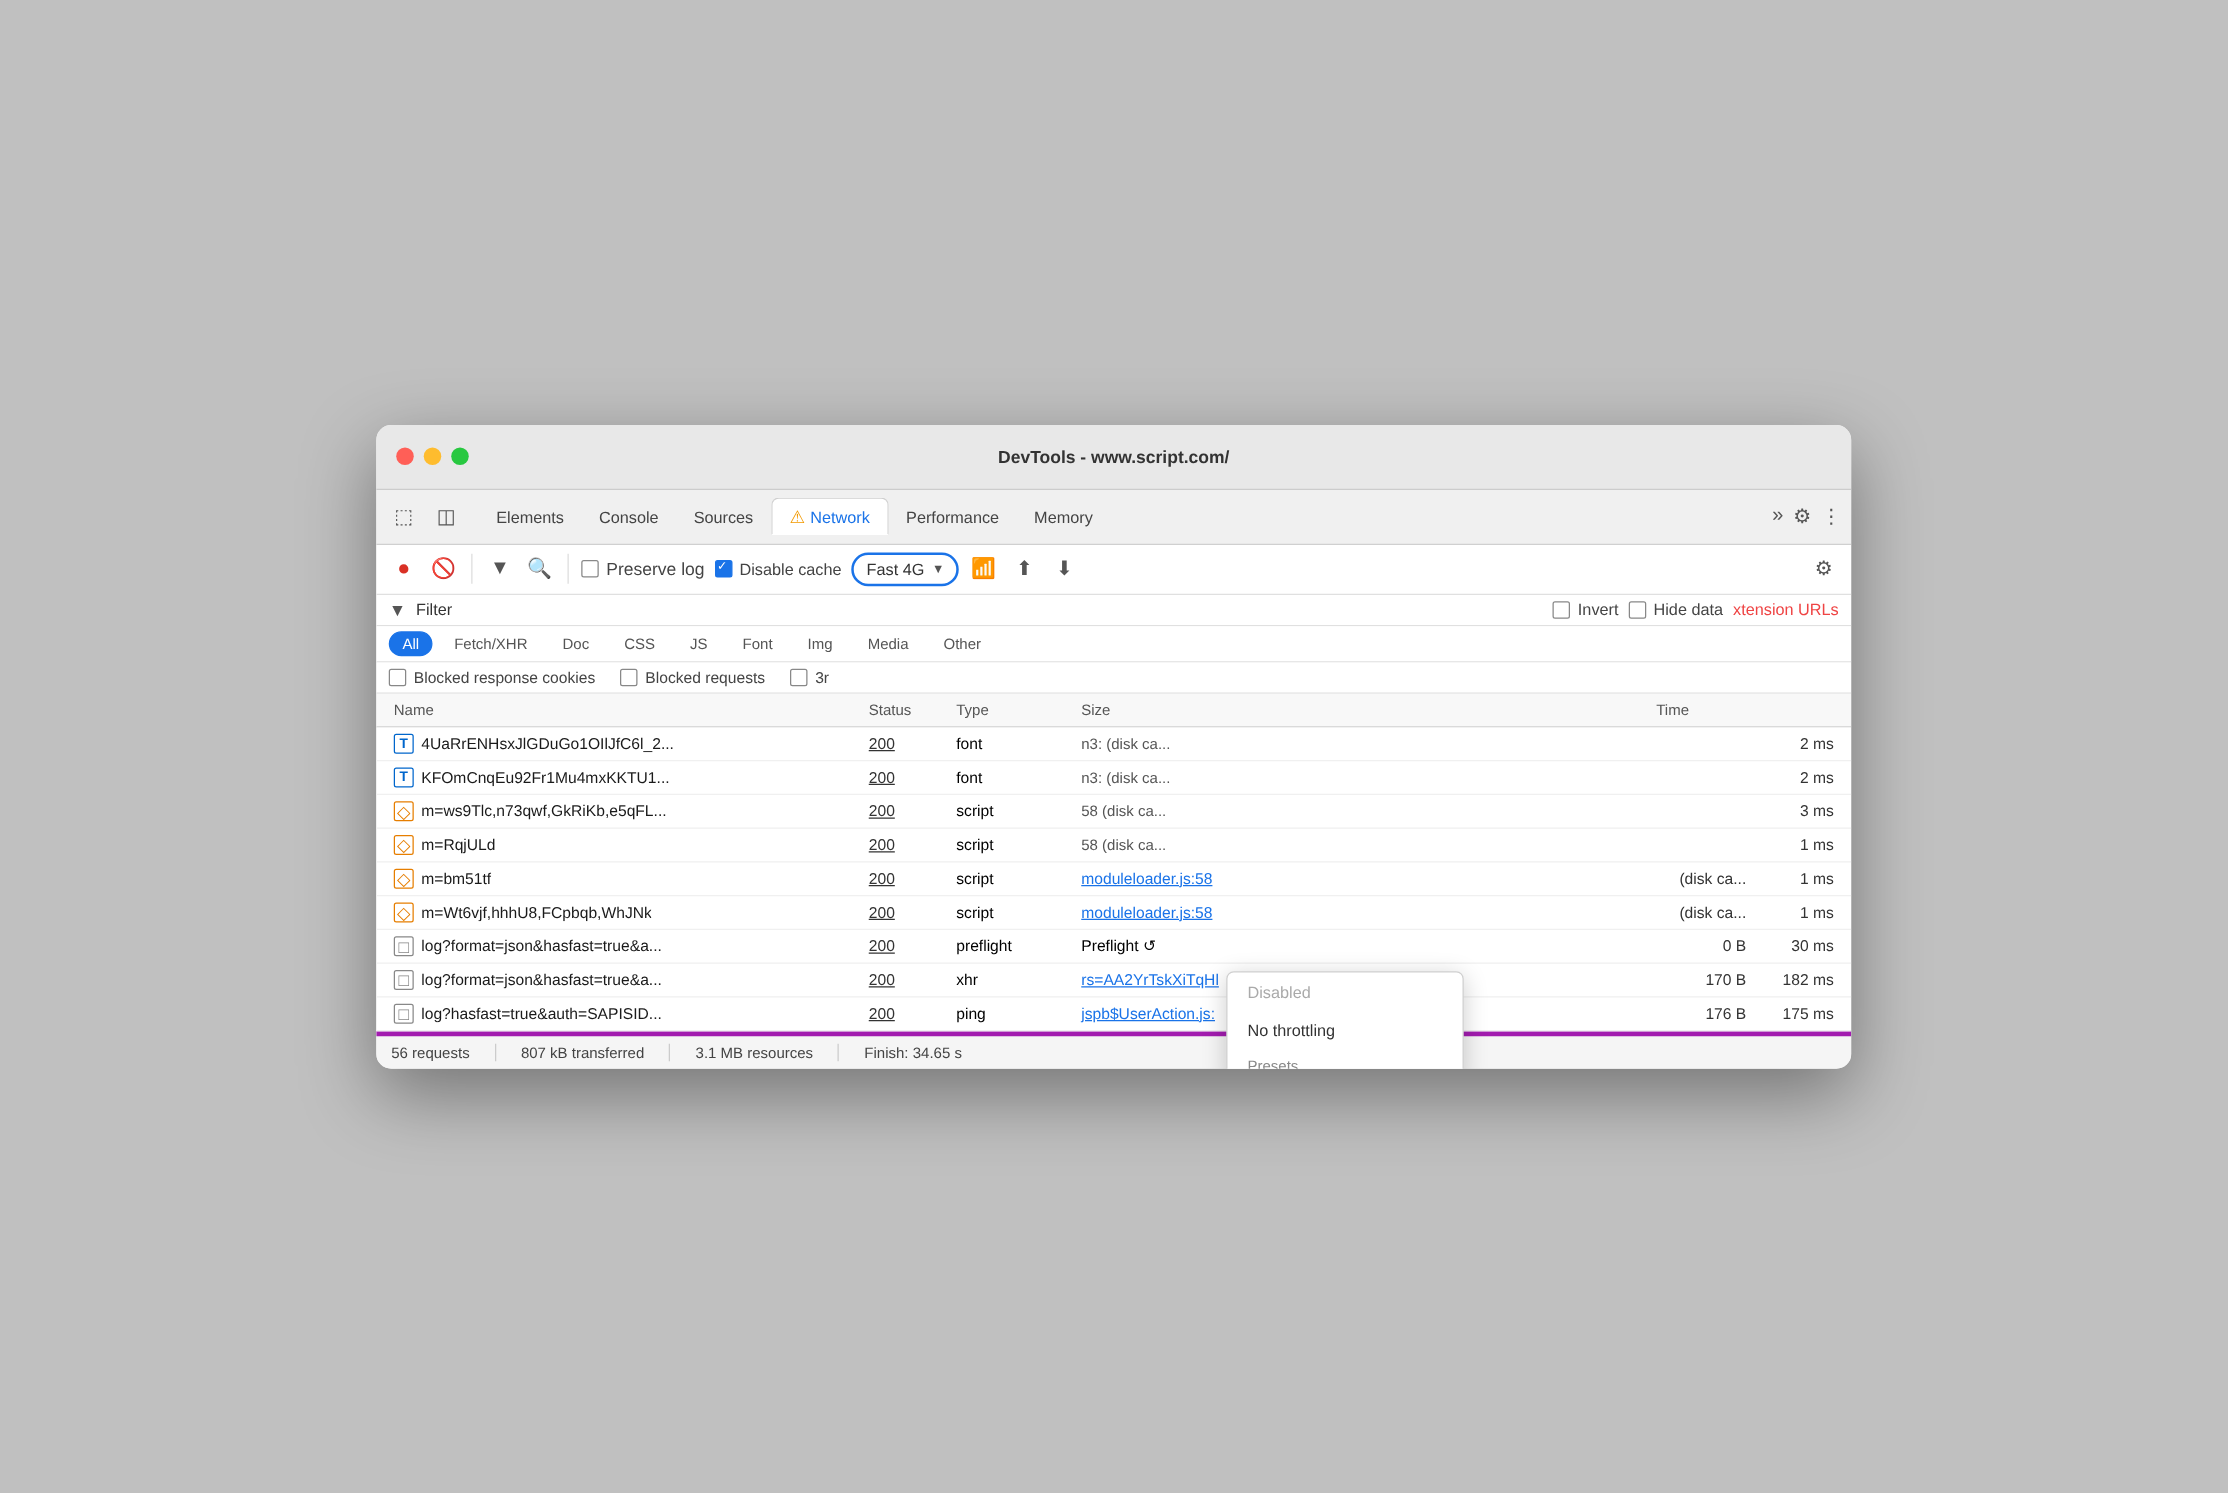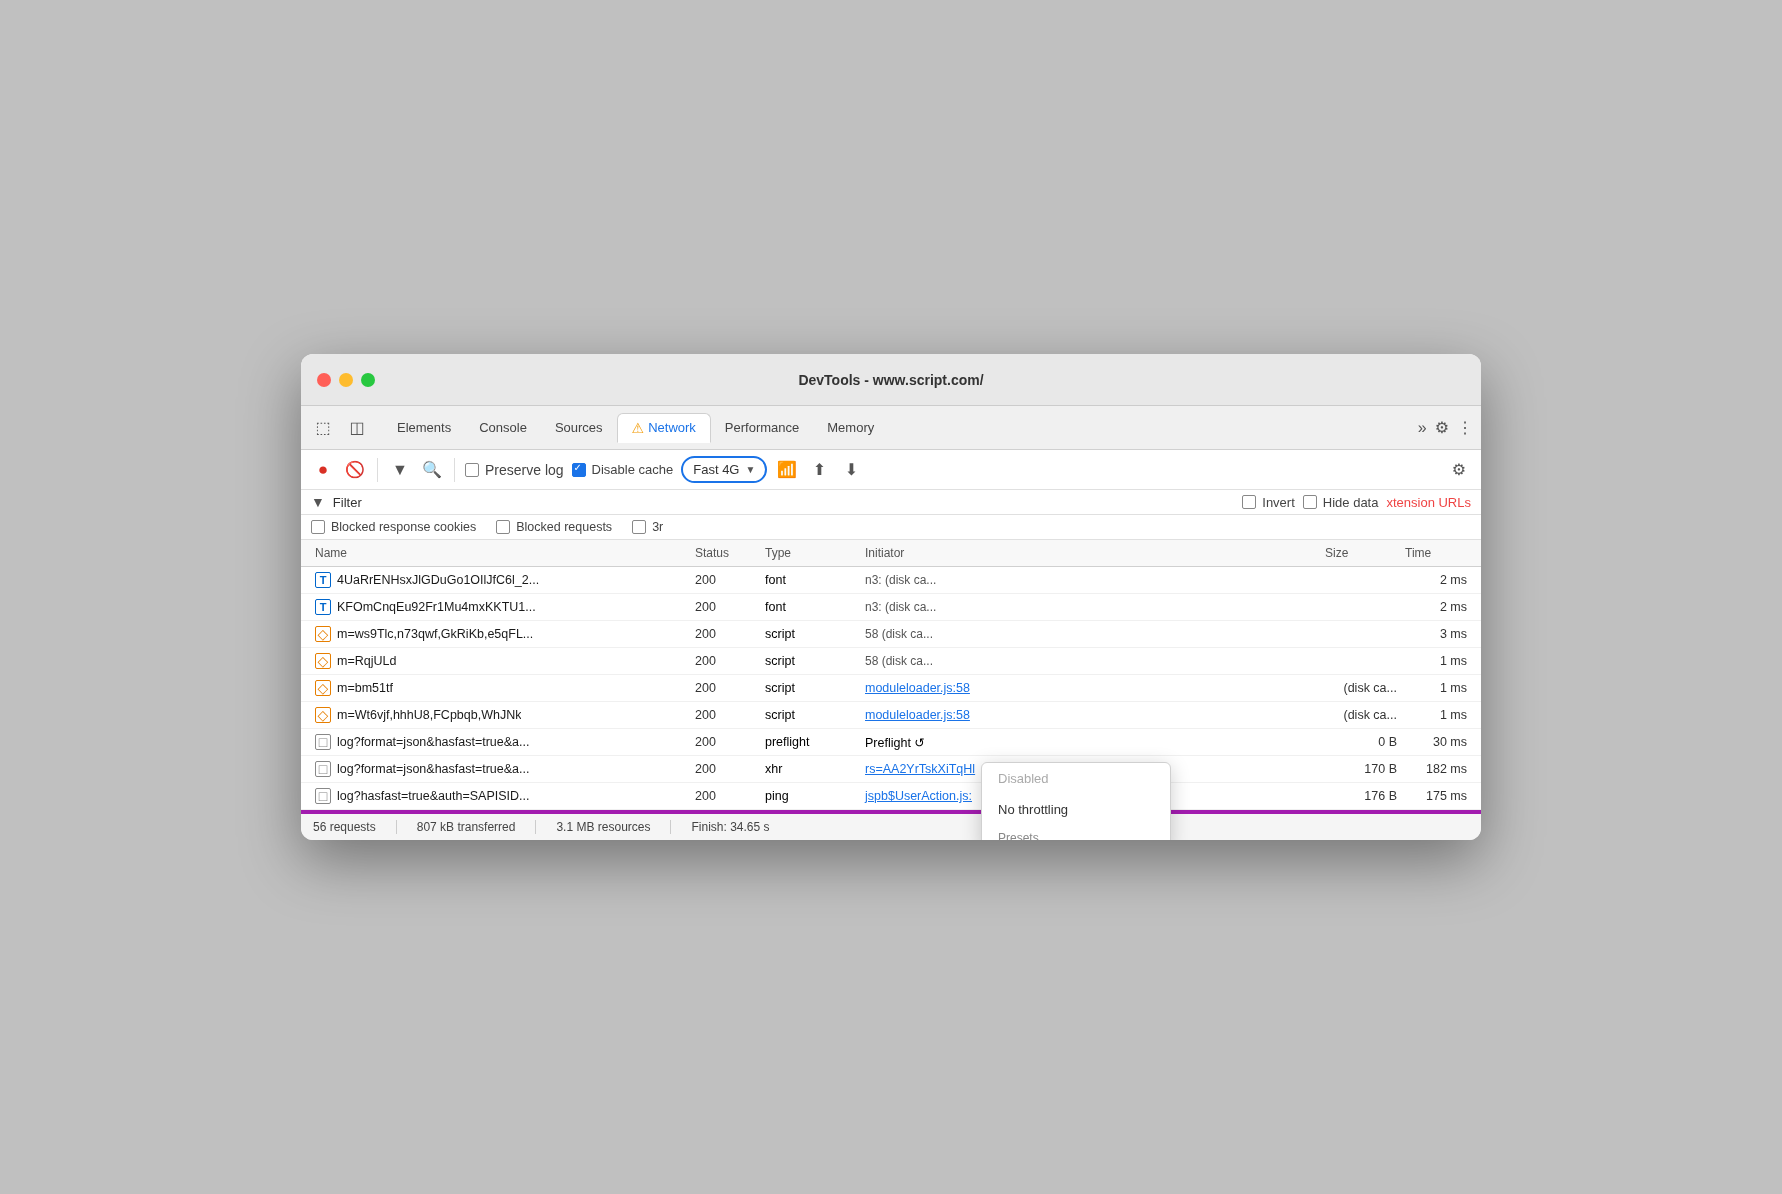--- a/index.html
+++ b/index.html
@@ -256,21 +256,21 @@
     }
     .file-icon.font { border: 1.5px solid #0066cc; color: #0066cc; font-weight: bold; }
     .file-icon.script { border: 1.5px solid #e67e00; color: #e67e00; }
     .file-icon.preflight { border: 1.5px solid #888; color: #888; }
     .file-icon.xhr { border: 1.5px solid #888; color: #888; }
     .file-icon.ping { border: 1.5px solid #888; color: #888; }
     .name-text { color: #1a1a1a; overflow: hidden; text-overflow: ellipsis; white-space: nowrap; }
     .initiator-link { color: #1a73e8; text-decoration: underline; overflow: hidden; text-overflow: ellipsis; white-space: nowrap; }
     .size-text { color: #333; text-align: right; }
     .time-text { color: #333; text-align: right; }
-    .status-text { color: #333; }
+    .status-text { color: #333; text-decoration: underline; }
 
     .status-bar {
       background: #f5f5f5;
       border-top: 4px solid #a21caf;
       display: flex;
       align-items: center;
       padding: 6px 12px;
       font-size: 12px;
       color: #444;
       gap: 0;
@@ -391,41 +391,51 @@
       <div class="checkbox"></div>
       <span>Invert</span>
     </div>
     <div class="filter-check-group">
       <div class="checkbox"></div>
       <span>Hide data</span>
     </div>
     <span class="filter-text-right">xtension URLs</span>
   </div>
 
+  <div class="type-filter-bar">
+    <div class="type-btn selected">All</div>
+    <div class="type-btn">Fetch/XHR</div>
+    <div class="type-btn">Doc</div>
+    <div class="type-btn">CSS</div>
+    <div class="type-btn">JS</div>
+    <div class="type-btn">Font</div>
+    <div class="type-btn">Img</div>
+    <div class="type-btn">Media</div>
+    <div class="type-btn">Other</div>
+  </div>
 
   <div class="blocked-bar">
     <div class="blocked-item">
       <div class="checkbox"></div>
       <span>Blocked response cookies</span>
     </div>
     <div class="blocked-item">
       <div class="checkbox"></div>
       <span>Blocked requests</span>
     </div>
     <div class="blocked-item">
       <div class="checkbox"></div>
       <span>3r</span>
     </div>
   </div>
 
   <div class="table-header">
     <div class="th">Name</div>
     <div class="th">Status</div>
     <div class="th">Type</div>
-    <div class="th">Initiator</div>
     <div class="th">Size</div>
     <div class="th">Time</div>
   </div>
 
   <div class="table-body" style="position:relative;">
 
     <div class="table-row">
       <div class="td name">
         <div class="file-icon font">T</div>
         <span class="name-text">4UaRrENHsxJlGDuGo1OIlJfC6l_2...</span>

